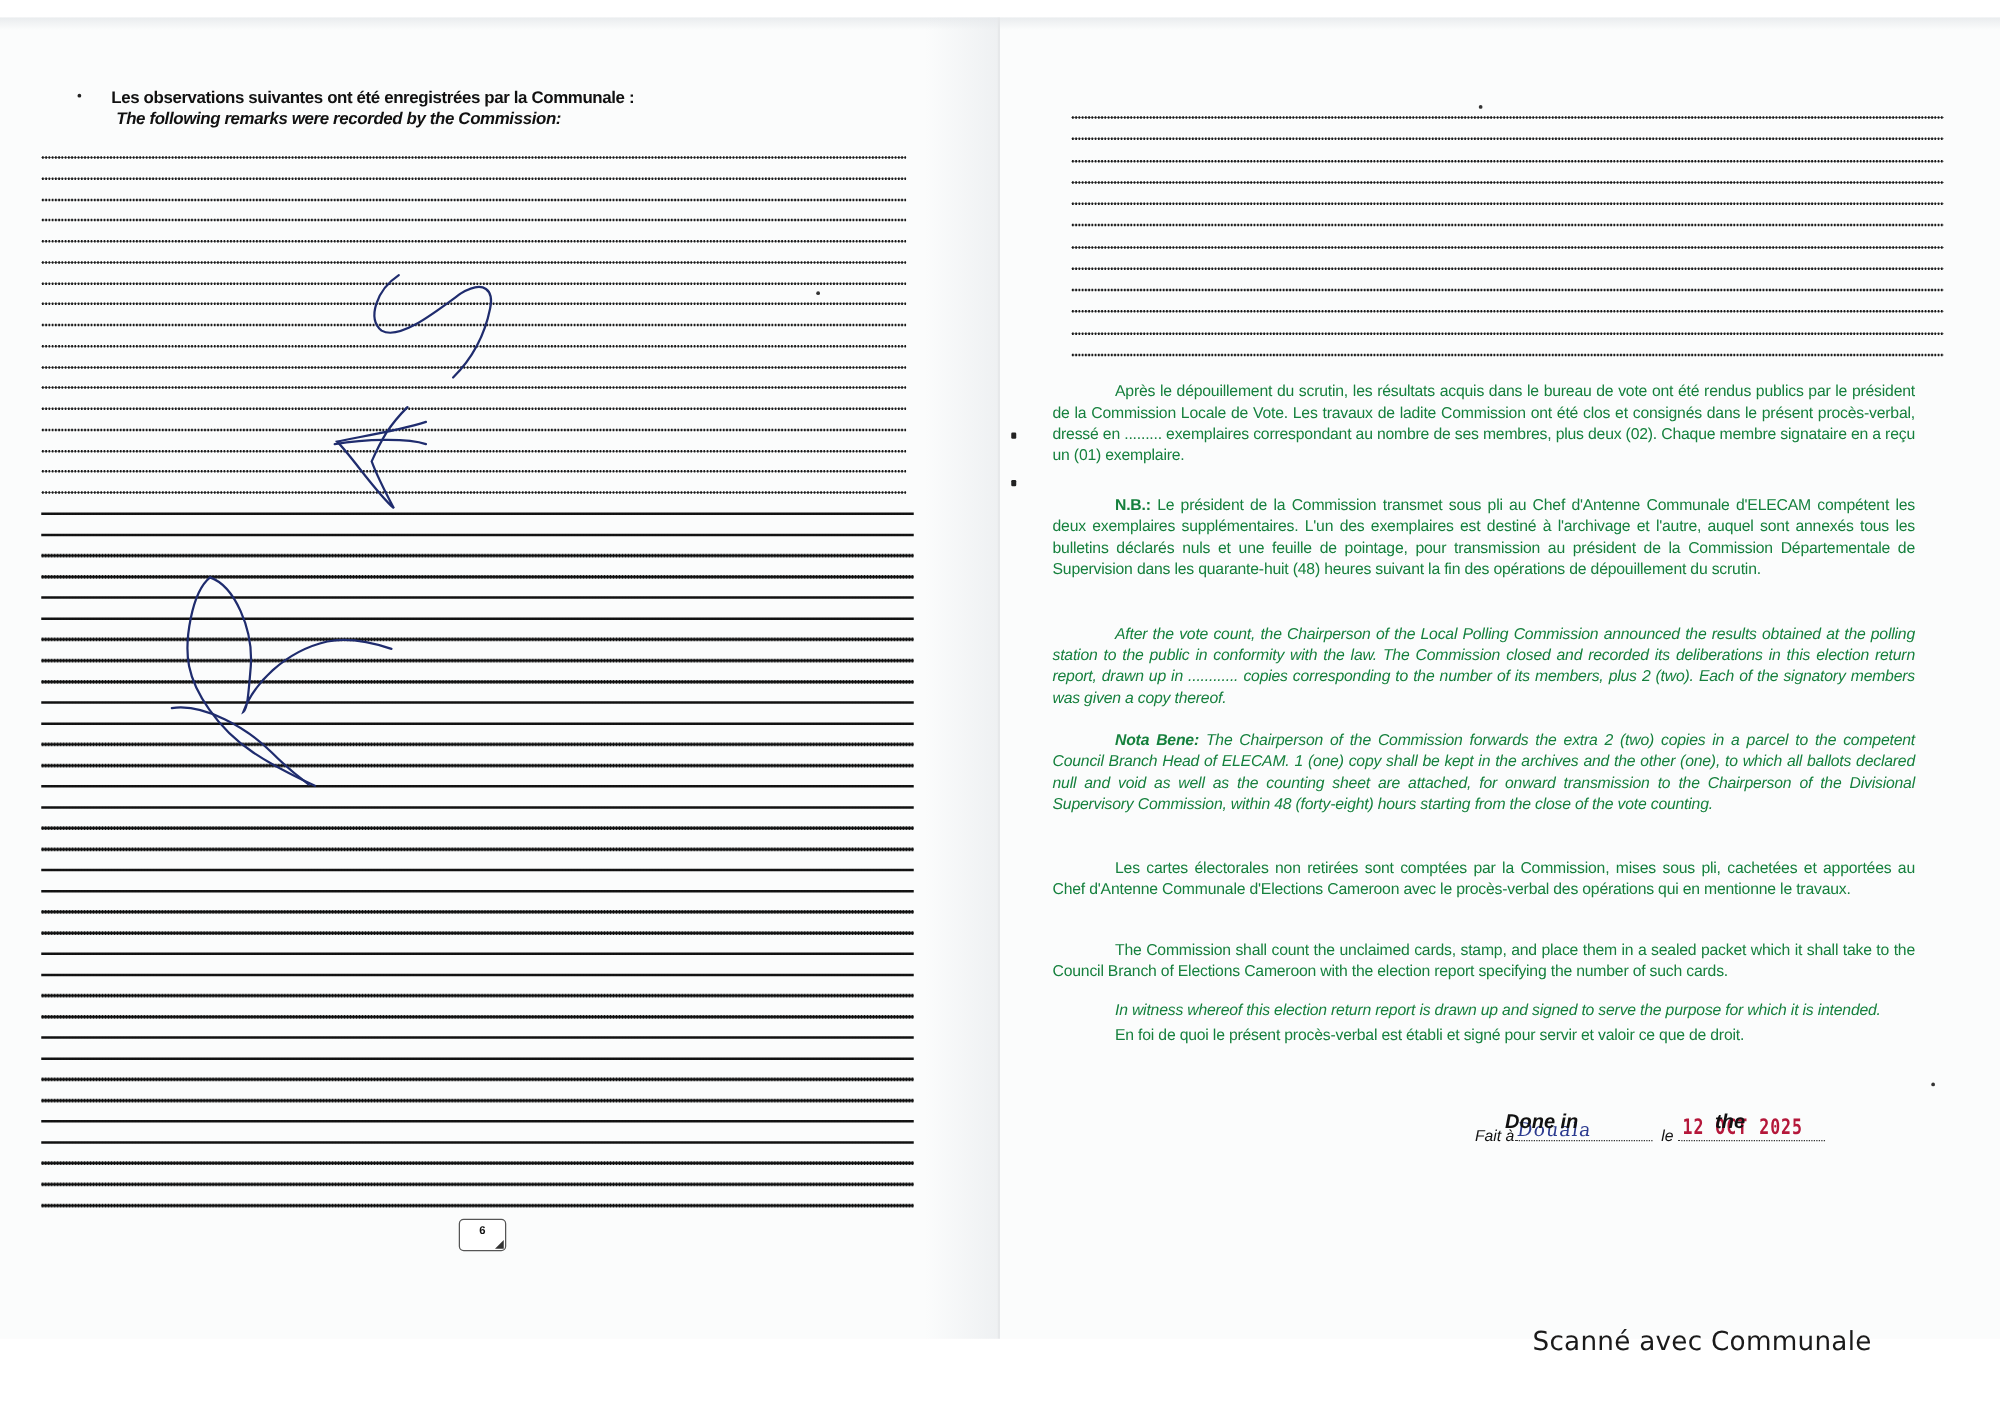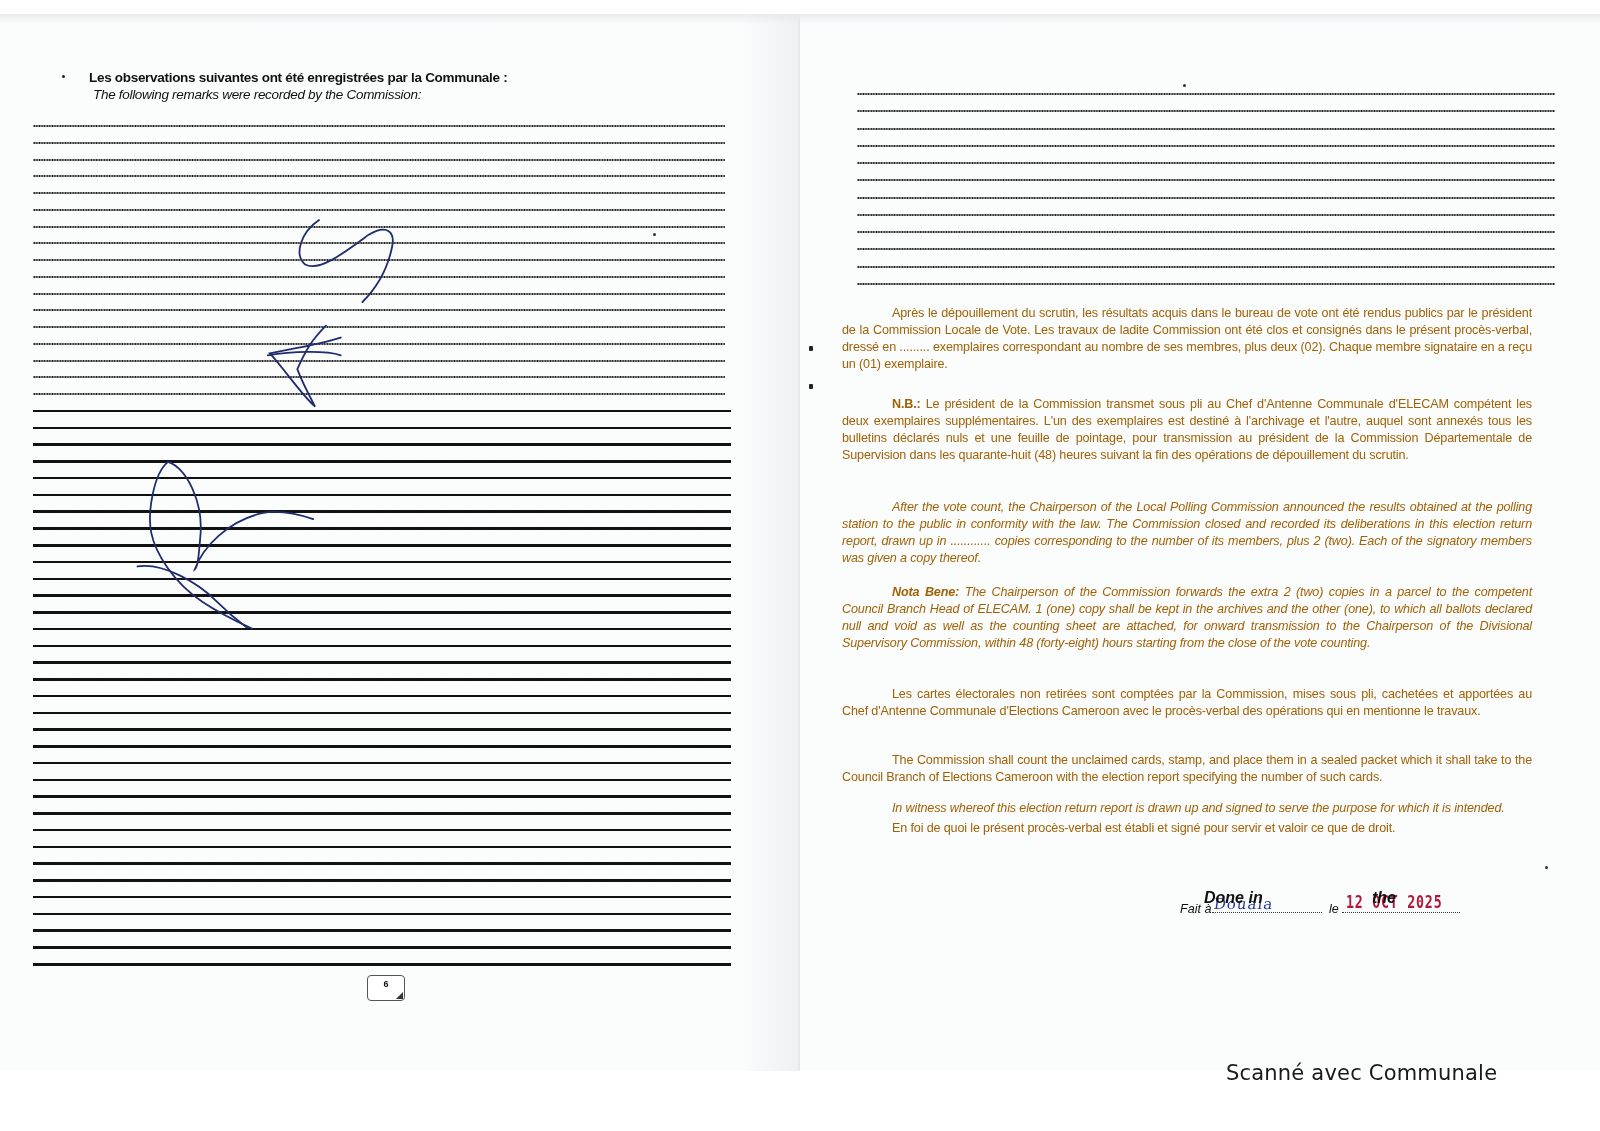--- a/index.html
+++ b/index.html
@@ -14,37 +14,37 @@
     background: linear-gradient(90deg, rgba(255,255,255,0), rgba(230,233,236,0.6)); }
   .fold-mark { position: absolute; left: 809px; width: 4px; height: 5px; background: #222; border-radius: 1px; }
 
   .page { position: absolute; top: 14px; height: 1057px; }
   .page-left { left: 0; width: 798px; }
   .page-right { left: 800px; width: 800px; }
 
   .header-block { position: absolute; left: 62px; top: 70px; width: 700px; font-family: "Liberation Sans Narrow", "Liberation Sans", sans-serif; }
   .bullet { position: absolute; left: 0; top: 5px; width: 3px; height: 3px; background: #222; border-radius: 50%; }
   .header-fr { position: absolute; left: 27px; top: 0; font-size: 13.5px; font-weight: bold; letter-spacing: -0.3px; white-space: nowrap; }
-  .header-en { position: absolute; left: 31px; top: 17px; font-size: 13.5px; font-weight: normal; font-style: italic; letter-spacing: -0.3px; white-space: nowrap; }
+  .header-en { position: absolute; left: 31px; top: 17px; font-size: 13.5px; font-weight: bold; font-style: italic; letter-spacing: -0.3px; white-space: nowrap; }
 
   .dotlines { position: absolute; }
   .dotline { position: absolute; left: 0; height: 2px;
     background-image: radial-gradient(circle, #1a1a1a 0.9px, rgba(0,0,0,0) 1.1px);
     background-size: 2.6px 2px; background-repeat: repeat-x; }
   .dotline.dark { height: 2.5px; background-image: radial-gradient(circle, #111 1.15px, rgba(0,0,0,0) 1.3px); background-size: 2.4px 2.5px; }
 
   .signature { position: absolute; left: 0; top: 0; width: 798px; height: 1057px; pointer-events: none; }
 
   .page-num-box { position: absolute; left: 367px; top: 975px; width: 38px; height: 26px;
     border: 1.5px solid #555; border-radius: 4px; background: #fff; }
   .page-num { position: absolute; left: 0; top: 3px; width: 100%; text-align: center; font-size: 9px; font-weight: bold; }
   .page-curl { position: absolute; right: 1px; bottom: 1px; width: 0; height: 0;
     border-left: 7px solid transparent; border-bottom: 7px solid #333; }
 
-  .body-text { position: absolute; left: 842px; width: 690px; font-family: "Liberation Sans Narrow", "Liberation Sans", sans-serif; font-size: 12.6px; line-height: 17.1px; text-align: justify; color: #a16207; letter-spacing: -0.15px; }
+  .body-text { position: absolute; left: 842px; width: 690px; font-family: "Liberation Sans Narrow", "Liberation Sans", sans-serif; font-size: 12.6px; line-height: 17.1px; text-align: justify; color: #15803d; letter-spacing: -0.15px; }
   .body-text.italic { font-style: italic; }
   .indent { text-indent: 50px; }
   .nb-label { font-weight: bold; }
 
   .fait-row { position: absolute; left: 1180px; top: 864px; font-family: "Liberation Sans Narrow", "Liberation Sans", sans-serif; font-style: italic; font-size: 12.6px; white-space: nowrap; margin-top: 35px; }
   .fill-line { display: inline-block; border-bottom: 1.5px dotted #333; vertical-align: baseline; position: relative; height: 14px; }
   .handwritten-place { position: absolute; left: 2px; bottom: -1px; font-family: "DejaVu Serif", serif; font-style: normal; color: #2b3a8f; font-size: 15px; letter-spacing: 1px; transform: skewX(-8deg); }
   .stamp-date { position: absolute; left: 4px; bottom: 0; color: #b4173a; font-family: "DejaVu Sans Mono", monospace; font-weight: bold; font-style: normal; font-size: 17px; letter-spacing: 1px; transform: scaleX(0.78); transform-origin: left bottom; white-space: nowrap; }
   .done-row { position: absolute; top: 889px; font-family: "Liberation Sans Narrow", "Liberation Sans", sans-serif; font-style: italic; font-weight: bold; font-size: 16px; }
 

